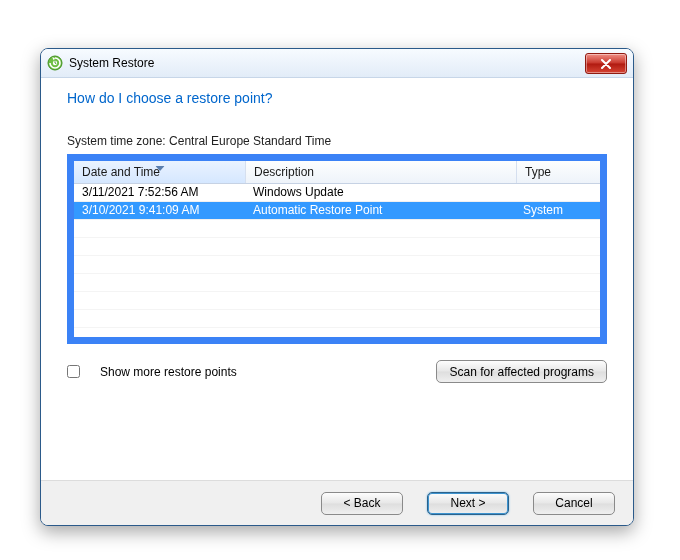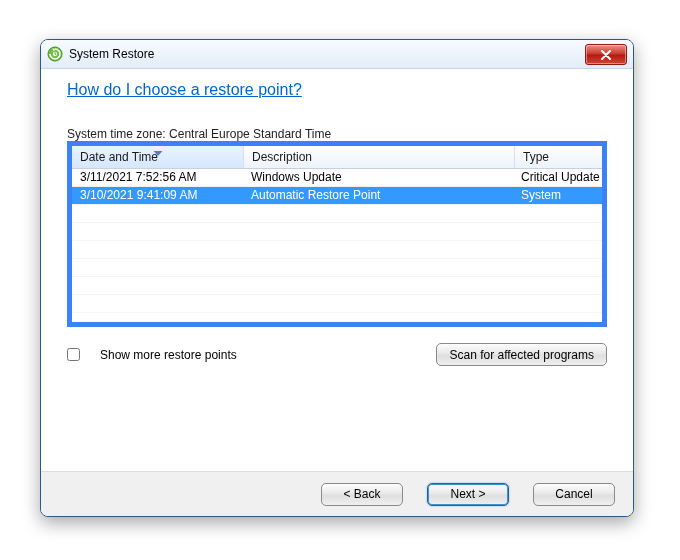--- a/index.html
+++ b/index.html
@@ -1,28 +1,28 @@
 <!DOCTYPE html>
 <html><head>
 <meta charset="utf-8">
 <style>
   html,body{margin:0;padding:0;font-family:"Segoe UI",Tahoma,sans-serif;font-size:12px;color:#000;background:#fff}
-  .window{position:absolute;left:40px;top:39px;width:592px;height:476px;border:1px solid #2b5a8a;border-radius:8px;box-shadow:0 6px 18px rgba(0,0,0,0.35);background:#fff;overflow:hidden}
+  .window{position:absolute;left:40px;top:48px;width:592px;height:476px;border:1px solid #2b5a8a;border-radius:8px;box-shadow:0 6px 18px rgba(0,0,0,0.35);background:#fff;overflow:hidden}
   .titlebar{height:28px;background:linear-gradient(to bottom,#f7fbff,#e2ecf8);border-bottom:1px solid #c7d6e8;display:flex;align-items:center;padding:0 6px;position:relative}
   .titlebar .app-icon{width:16px;height:16px;margin-right:6px}
   .titlebar .title{font-size:12px;color:#000}
   .close-btn{position:absolute;right:6px;top:4px;width:40px;height:19px;border-radius:3px;background:linear-gradient(to bottom,#f08f85,#c8372c 48%,#b01a10 52%,#d64434);border:1px solid #8f1b12;box-shadow:inset 0 0 0 1px rgba(255,255,255,0.4);display:flex;align-items:center;justify-content:center;color:#fff;font-weight:bold;text-shadow:0 -1px 0 #6d0f08;cursor:pointer}
   .close-btn svg{width:12px;height:10px}
   .header{padding:14px 24px 22px 24px;border-bottom:1px solid #dcdcdc;display:flex;align-items:flex-start;justify-content:space-between}
   .header .heading{font-size:12px;font-weight:700;color:#0a2a5c;padding-top:2px}
   .big-icon{width:46px;height:40px}
   .body{padding:12px 26px 18px 26px}
-  .help-link{color:#0066cc;text-decoration:underline;font-size:16px;cursor:pointer}
+  .help-link{color:#0066cc;font-size:14px;cursor:pointer}
   .tz{margin-top:28px;font-size:12px;color:#222}
-  .grid{border:5px solid #3b82f6;height:176px;background:#fff;overflow:hidden}
+  .grid{margin-top:6px;border:7px solid #3b82f6;height:176px;background:#fff;overflow:hidden}
   .ghead{display:flex;height:22px;background:linear-gradient(to bottom,#fdfefe,#eef3fa);border-bottom:1px solid #c6d2e4;font-size:12px;color:#1a1a1a}
   .gcol{display:flex;align-items:center;padding:0 8px;border-right:1px solid #d5dfef;position:relative;cursor:pointer}
   .gcol:last-child{border-right:none;flex:1}
   .gcol.sorted{background:linear-gradient(to bottom,#eaf3ff,#d5e7ff)}
   .sort-arrow{position:absolute;left:50%;top:-1px;transform:translateX(-50%)}
   .c1{width:155px}.c2{width:254px}.c3{flex:1}
   .grow{display:flex;height:17px;border-bottom:1px solid #f0f0f0;font-size:12px}
   .grow .cell{padding:1px 8px;white-space:nowrap;overflow:hidden}
   .grow.selected{background:#3399ff;color:#fff}
   .grow.selected .cell{border-bottom-color:transparent}
@@ -80,21 +80,20 @@
           <span>Description</span>
         </div>
         <div class="gcol c3">
           <span>Type</span>
         </div>
       </div>
 
       <div class="grow">
         <div class="cell c1">3/11/2021 7:52:56 AM</div>
         <div class="cell c2">Windows Update</div>
-        <div class="cell c3">Critical Update</div>
       </div>
       <div class="grow selected">
         <div class="cell c1">3/10/2021 9:41:09 AM</div>
         <div class="cell c2">Automatic Restore Point</div>
         <div class="cell c3">System</div>
       </div>
       <div class="empty-row"></div>
       <div class="empty-row"></div>
       <div class="empty-row"></div>
       <div class="empty-row"></div>

